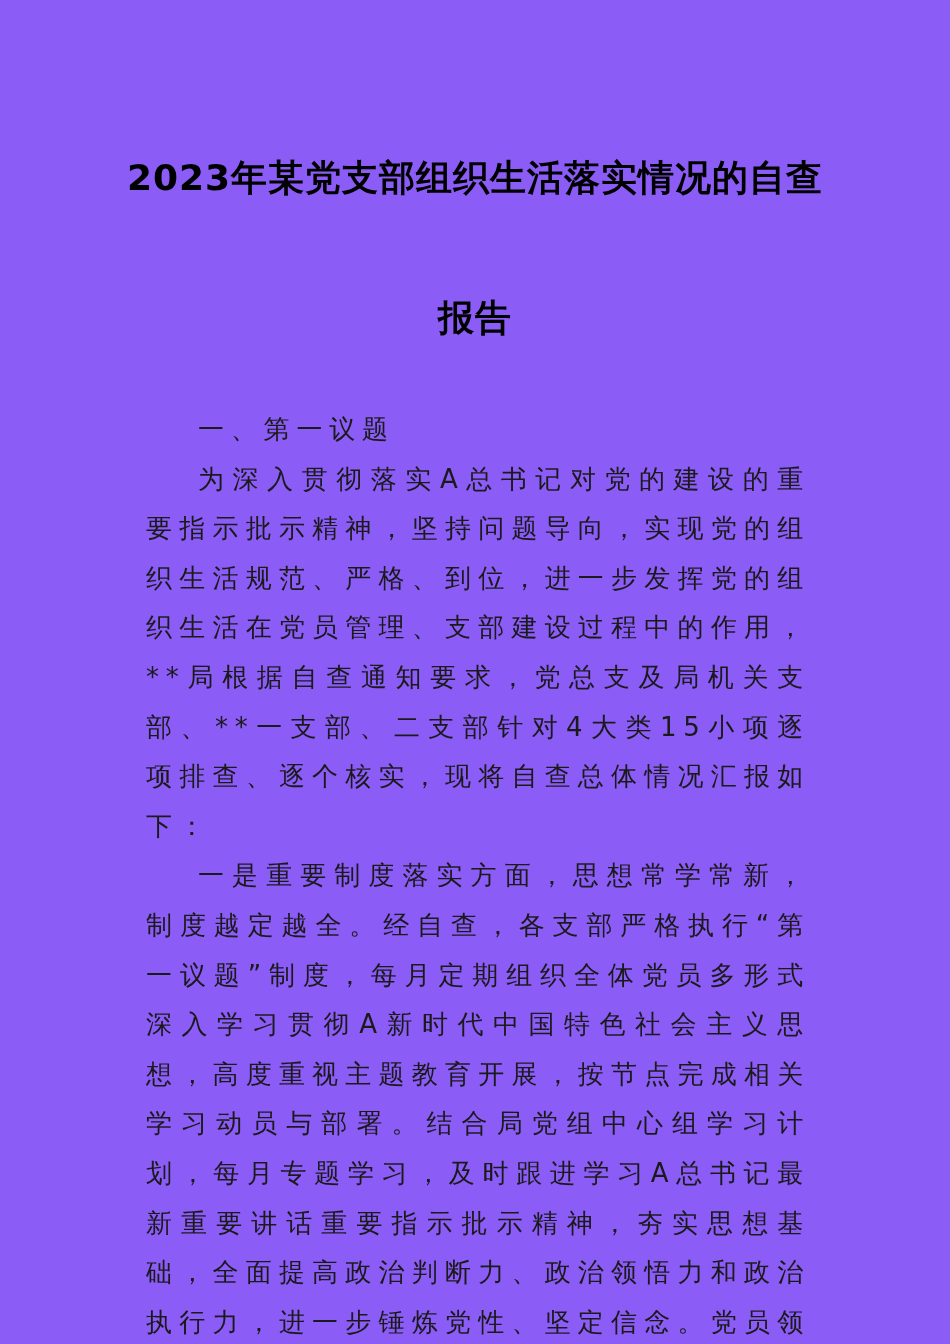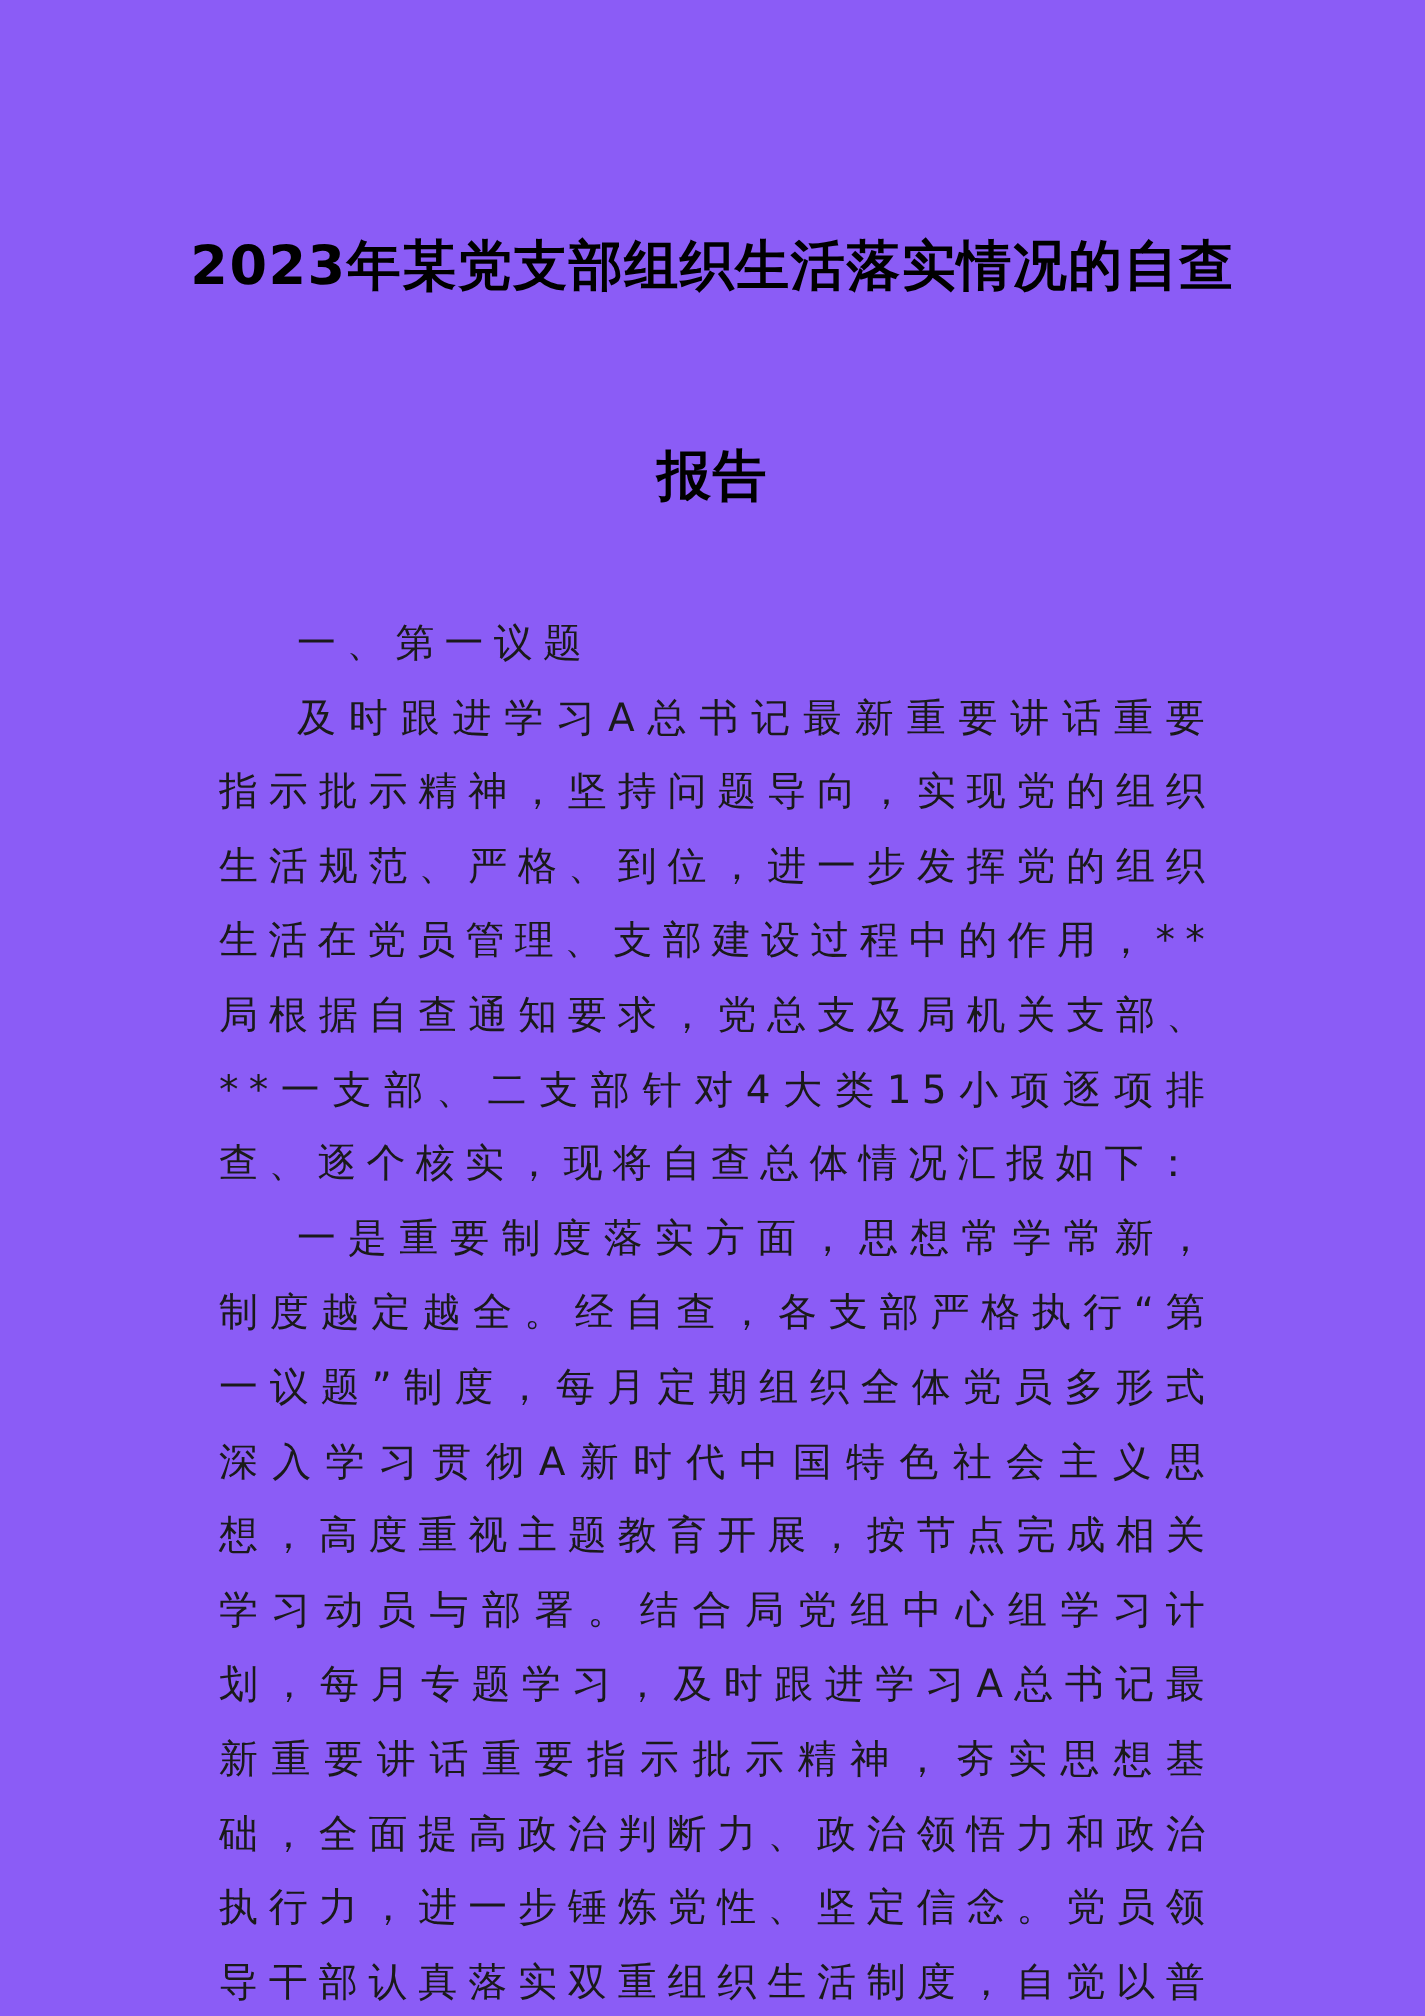--- a/index.html
+++ b/index.html
@@ -47,16 +47,16 @@
   </style>
 </head>
 <body>
 
 <div class="page">
   <div class="title title-line1">2023年某党支部组织生活落实情况的自查</div>
   <div class="title title-line2">报告</div>
 
   <div class="body-text">
     <p class="heading">一、第一议题</p>
-    <p class="para">及时跟进学习A总书记最新重要讲话重要指示批示精神，坚持问题导向，实现党的组织生活规范、严格、到位，进一步发挥党的组织生活在党员管理、支部建设过程中的作用，**局根据自查通知要求，党总支及局机关支部、**一支部、二支部针对4大类15小项逐项排查、逐个核实，现将自查总体情况汇报如下：</p>
+    <p class="para">为深入贯彻落实A总书记对党的建设的重要指示批示精神，坚持问题导向，实现党的组织生活规范、严格、到位，进一步发挥党的组织生活在党员管理、支部建设过程中的作用，**局根据自查通知要求，党总支及局机关支部、**一支部、二支部针对4大类15小项逐项排查、逐个核实，现将自查总体情况汇报如下：</p>
     <p class="para">一是重要制度落实方面，思想常学常新，制度越定越全。经自查，各支部严格执行“第一议题”制度，每月定期组织全体党员多形式深入学习贯彻A新时代中国特色社会主义思想，高度重视主题教育开展，按节点完成相关学习动员与部署。结合局党组中心组学习计划，每月专题学习，及时跟进学习A总书记最新重要讲话重要指示批示精神，夯实思想基础，全面提高政治判断力、政治领悟力和政治执行力，进一步锤炼党性、坚定信念。党员领导干部认真落实双重组织生活制度，自觉以普通党员身份按时规</p>
   </div>
 </div>
 
 </body></html>

